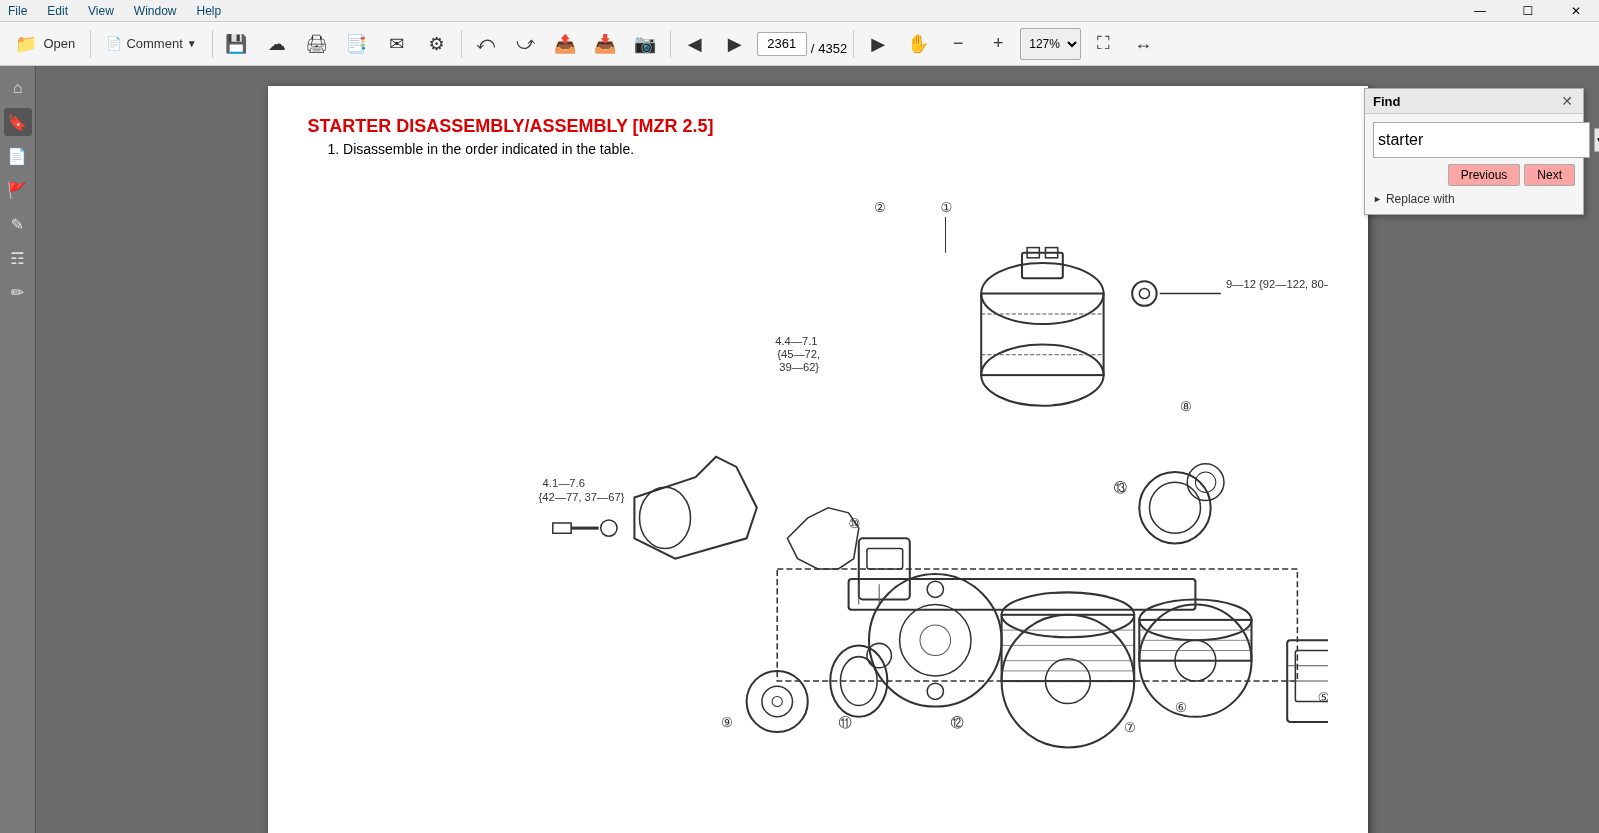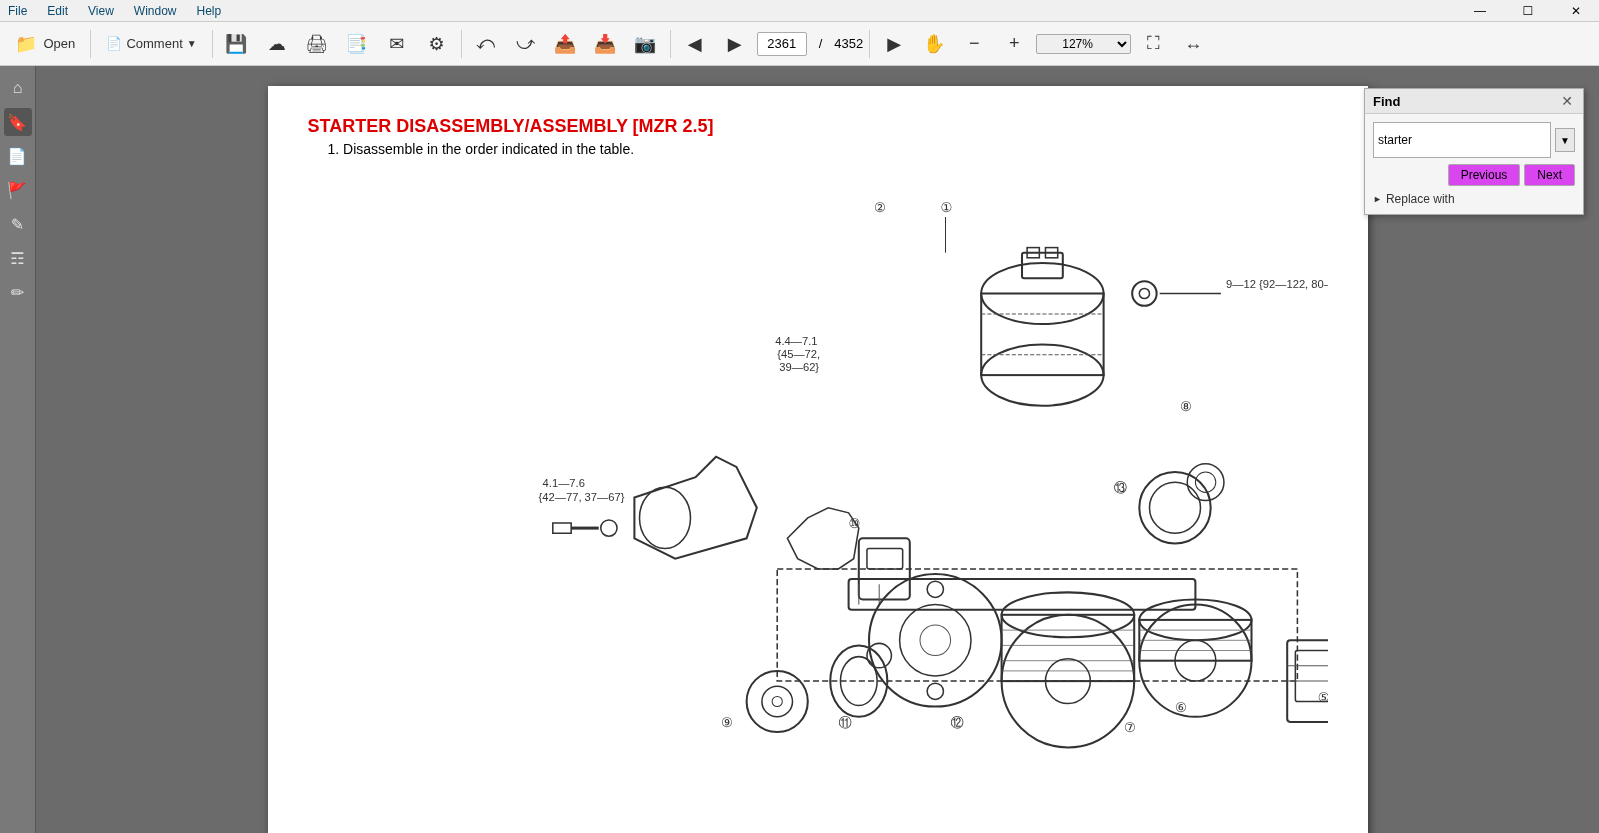--- a/index.html
+++ b/index.html
@@ -47,38 +47,38 @@
     }
     .toolbar-btn.labeled {
       width: auto;
       padding: 0 8px;
       gap: 4px;
       font-size: 13px;
     }
     .toolbar-separator { width: 1px; height: 28px; background: #ccc; margin: 0 2px; }
     .page-input {
       display: flex;
-      align-items: center;
-      gap: 12px;
+      align-items: flex-end;
+      gap: 4px;
       font-size: 13px;
     }
     .page-input input {
       width: 50px;
       height: 24px;
       text-align: center;
       border: 1px solid #aaa;
       border-radius: 2px;
       font-size: 13px;
     }
     .zoom-select {
-      height: 20px;
+      height: 32px;
       font-size: 12px;
       border: 1px solid #aaa;
       border-radius: 2px;
-      padding: 0 21px;
+      padding: 0 4px;
     }
 
     
     .toolbar-right {
       margin-left: auto;
       display: flex;
       align-items: center;
       gap: 2px;
     }
     .toolbar-right-btn {
@@ -203,21 +203,21 @@
       display: flex;
       align-items: center;
       gap: 4px;
       margin-bottom: 6px;
     }
     .find-input {
       flex: 1;
       height: 24px;
       border: 1px solid #aaa;
       padding: 17px 4px;
-      font-size: 12px;
+      font-size: 16px;
     }
     .find-dropdown-btn {
       width: 20px;
       height: 24px;
       border: 1px solid #aaa;
       background: #e8e8e8;
       cursor: pointer;
       font-size: 10px;
       display: flex;
       align-items: center;
@@ -226,21 +226,21 @@
     .find-buttons {
       display: flex;
       gap: 4px;
       justify-content: flex-end;
       margin-bottom: 6px;
     }
     .find-btn {
       padding: 3px 12px;
       font-size: 12px;
       border: 1px solid #aaa;
-      background: #d946ef;
+      background: #fca5a5;
       cursor: pointer;
       border-radius: 2px;
     }
     .find-replace-row {
       display: flex;
       align-items: center;
       gap: 4px;
       font-size: 12px;
       cursor: pointer;
       color: #333;

